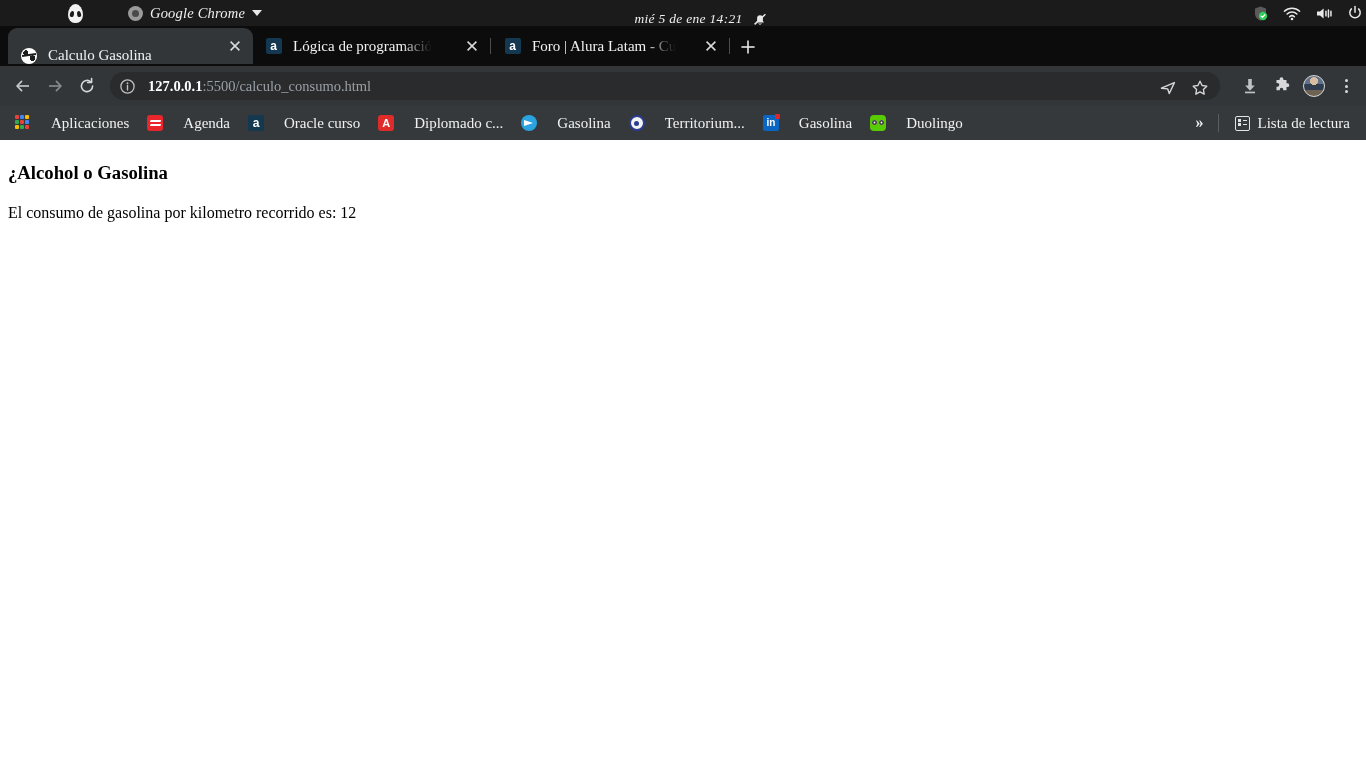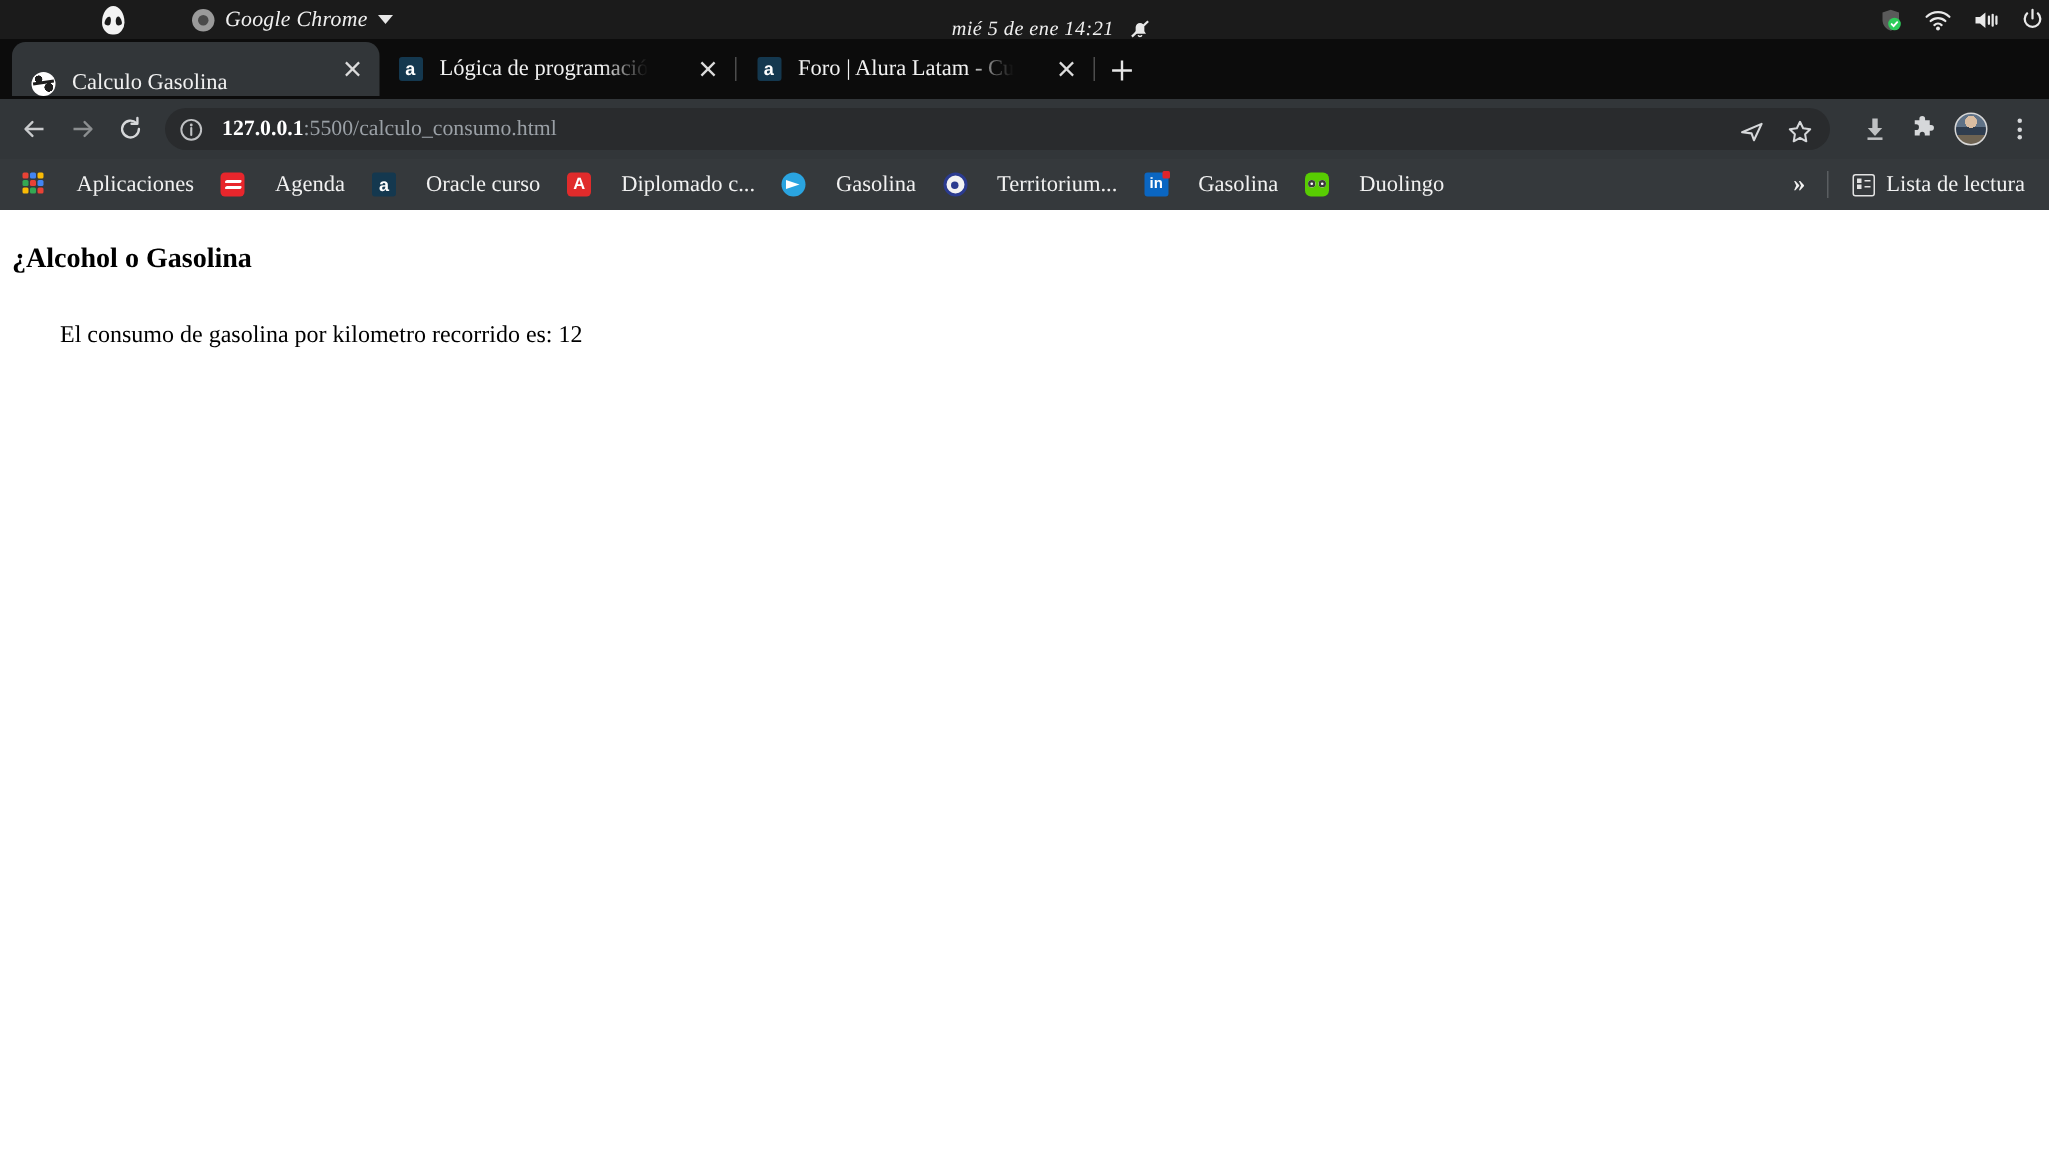--- a/index.html
+++ b/index.html
@@ -332,21 +332,21 @@
   #page-heading {
     margin: 0; padding: 0;
     position: absolute; left: 8px; top: 23px;
     font-size: 18.7px; font-weight: bold; line-height: 1.1;
   }
   .page-para {
     margin: 0; padding: 0;
     position: absolute; left: 8px;
     font-size: 16px; line-height: 1.15;
   }
-  #para-1 { top: 75px; margin-left: 32px; }
+  #para-1 { top: 64px; }
   #para-2 { top: 99px; }
 </style>
 </head>
 <body>
 
 <div id="os-bar">
   <div id="os-logo">
     <div class="alien-head"></div>
   </div>
 

